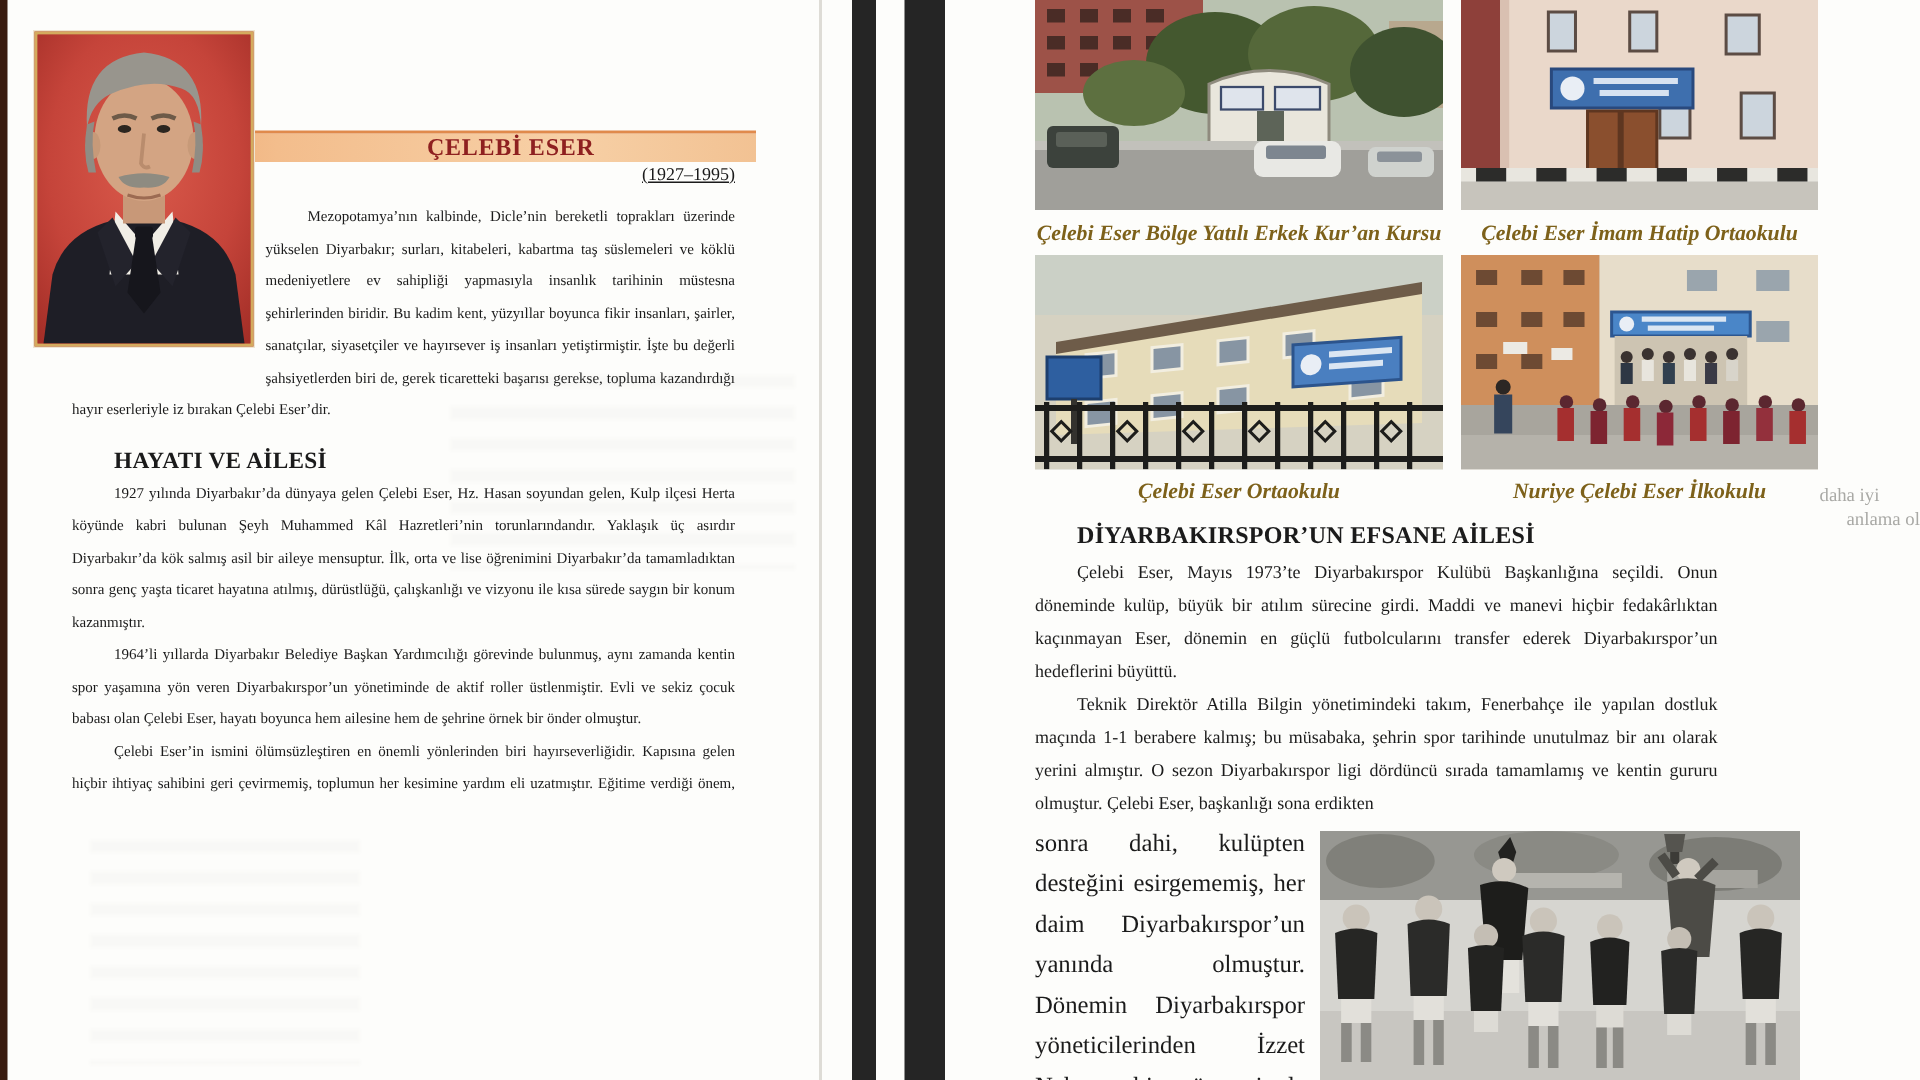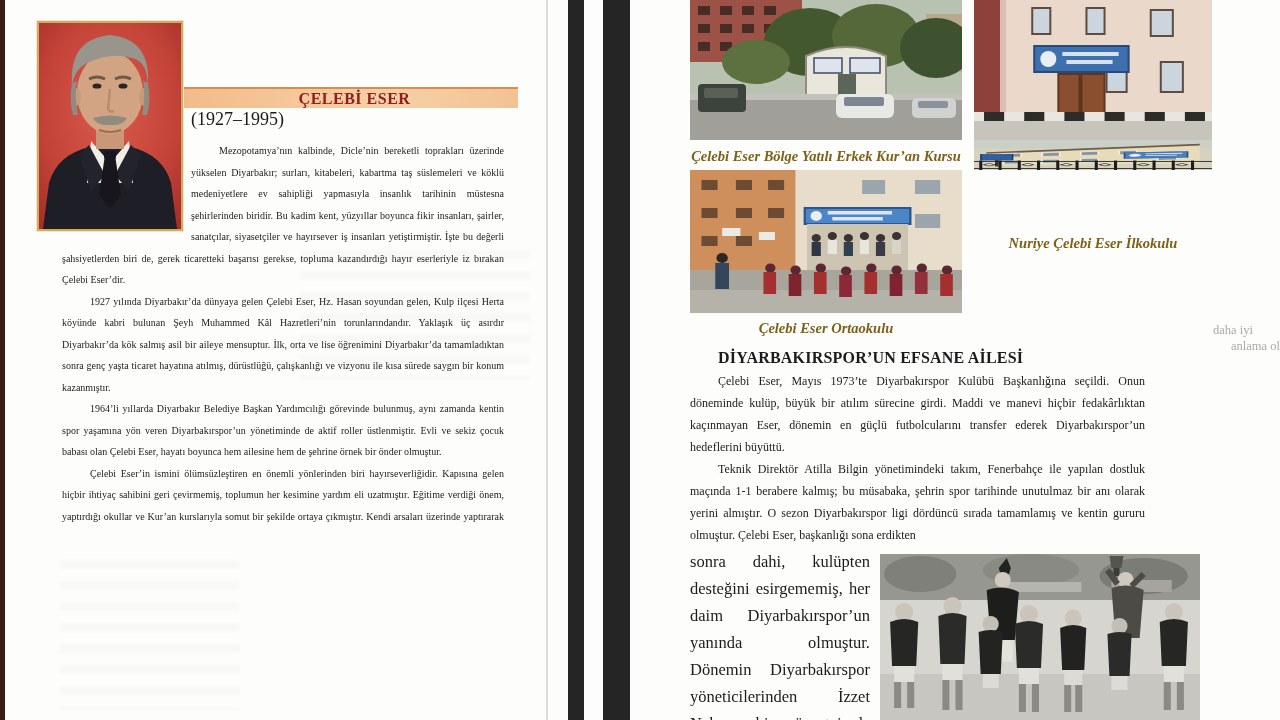--- a/index.html
+++ b/index.html
@@ -13,37 +13,37 @@
   .canvas{position:absolute;inset:0;background:#fdfdfb;}
 
   
   .edge-left{position:absolute;left:0;top:0;width:5px;height:720px;background:#3a1c10;}
   .page-edge-line{position:absolute;left:546px;top:0;width:2px;height:720px;background:#dedcd6;}
   .gutter-a{position:absolute;left:568px;top:0;width:16px;height:720px;background:#252525;}
   .gutter-b{position:absolute;left:603px;top:0;width:27px;height:720px;background:#252525;}
 
   
   .page-left{
-    position:absolute;left:19px;top:0;width:563px;height:532px;
+    position:absolute;left:5px;top:0;width:563px;height:532px;
     padding:0 78px 0 43px;box-sizing:border-box;background:#fdfdfb;overflow:hidden;
   }
   .portrait{
     float:left;width:142px;height:206px;margin:21px 8px 12px -25px;
     border:2px solid #d4ab5e;box-shadow:0 0 0 1px #efe6d2;background:#b23a30;
   }
   .portrait svg{display:block;width:100%;height:100%;}
   .banner{
     margin-top:87px;margin-right:-14px;height:19px;
     background:linear-gradient(90deg,#eb9e62 0%,#f3bd8c 30%,#f7d0a6 70%,#f3c família 100%);
     background:linear-gradient(90deg,#eb9e62 0%,#f3bd8c 30%,#f7d0a6 72%,#f2c293 100%);
     border-top:2px solid #e08a4c;
     text-align:center;line-height:19px;
     font-weight:bold;font-size:16px;color:#8e2020;letter-spacing:.5px;
   }
-  .years{text-align:left;font-size:18px;margin-top:1px;}
+  .years{text-align:right;font-size:12px;margin-top:1px;text-decoration:underline;}
   .para{
     margin:0;text-align:justify;font-size:10px;line-height:21.5px;
     text-indent:28px;
   }
   .para.intro{margin-top:10px;}
   .sec{
     margin:14px 0 2px 0;padding-left:28px;
     font-size:15.5px;font-weight:bold;letter-spacing:.2px;
   }
 
@@ -140,20 +140,21 @@
       </svg>
     </div>
 
     <div class="banner">
       <span>ÇELEBİ ESER</span>
     </div>
     <div class="years">(1927–1995)</div>
 
     <p class="para intro">Mezopotamya’nın kalbinde, Dicle’nin bereketli toprakları üzerinde yükselen Diyarbakır; surları, kitabeleri, kabartma taş süslemeleri ve köklü medeniyetlere ev sahipliği yapmasıyla insanlık tarihinin müstesna şehirlerinden biridir. Bu kadim kent, yüzyıllar boyunca fikir insanları, şairler, sanatçılar, siyasetçiler ve hayırsever iş insanları yetiştirmiştir. İşte bu değerli şahsiyetlerden biri de, gerek ticaretteki başarısı gerekse, topluma kazandırdığı hayır eserleriyle iz bırakan Çelebi Eser’dir.</p>
 
+    <h3 class="sec">HAYATI VE AİLESİ</h3>
     <p class="para">1927 yılında Diyarbakır’da dünyaya gelen Çelebi Eser, Hz. Hasan soyundan gelen, Kulp ilçesi Herta köyünde kabri bulunan Şeyh Muhammed Kâl Hazretleri’nin torunlarındandır. Yaklaşık üç asırdır Diyarbakır’da kök salmış asil bir aileye mensuptur. İlk, orta ve lise öğrenimini Diyarbakır’da tamamladıktan sonra genç yaşta ticaret hayatına atılmış, dürüstlüğü, çalışkanlığı ve vizyonu ile kısa sürede saygın bir konum kazanmıştır.</p>
     <p class="para">1964’li yıllarda Diyarbakır Belediye Başkan Yardımcılığı görevinde bulunmuş, aynı zamanda kentin spor yaşamına yön veren Diyarbakırspor’un yönetiminde de aktif roller üstlenmiştir. Evli ve sekiz çocuk babası olan Çelebi Eser, hayatı boyunca hem ailesine hem de şehrine örnek bir önder olmuştur.</p>
 
     <p class="para">Çelebi Eser’in ismini ölümsüzleştiren en önemli yönlerinden biri hayırseverliğidir. Kapısına gelen hiçbir ihtiyaç sahibini geri çevirmemiş, toplumun her kesimine yardım eli uzatmıştır. Eğitime verdiği önem, yaptırdığı okullar ve Kur’an kurslarıyla somut bir şekilde ortaya çıkmıştır. Kendi arsaları üzerinde yaptırarak bağışladığı eserler arasında:</p>
 
   </div>
 
   <div class="edge-left"></div>
   <div class="page-edge-line"></div>
   <div class="gutter-a"></div>
@@ -234,20 +235,21 @@
               <rect x="50" y="112" width="20" height="9" fill="#2c2c2a"></rect>
             <rect x="90" y="112" width="20" height="9" fill="#2c2c2a"></rect>
               <rect x="130" y="112" width="20" height="9" fill="#2c2c2a"></rect>
             <rect x="170" y="112" width="20" height="9" fill="#2c2c2a"></rect>
               <rect x="210" y="112" width="20" height="9" fill="#2c2c2a"></rect>
           </g>
         </svg>
       </div>
 
       <div class="cap">Çelebi Eser Bölge Yatılı Erkek Kur’an Kursu</div>
+      <div class="cap">Çelebi Eser İmam Hatip Ortaokulu</div>
 
       <div class="photo">
         <svg viewBox="0 0 272 143" preserveAspectRatio="none">
           <rect width="272" height="143" fill="#d6d2c2"></rect>
           <rect x="0" y="0" width="272" height="40" fill="#cbd0c6"></rect>
 
           <path d="M14,64 L258,24 L258,112 L14,120 Z" fill="#e6dcba"></path>
           <path d="M14,58 L258,18 L258,26 L14,66 Z" fill="#6e5c49"></path>
           <g fill="#8795a3" stroke="#f2eee0" stroke-width="2">
             <rect x="34" y="70" width="20" height="16" transform="skewY(-6)"></rect>
@@ -362,22 +364,22 @@
             <circle cx="180" cy="100" r="4.5" fill="#5b2730"></circle>
               <rect x="174" y="104" width="11" height="22" fill="#7d2430"></rect>
             <circle cx="202" cy="98" r="4.5" fill="#5b2730"></circle>
               <rect x="196" y="102" width="11" height="22" fill="#93303c"></rect>
             <circle cx="224" cy="100" r="4.5" fill="#5b2730"></circle>
               <rect x="218" y="104" width="11" height="22" fill="#a52f2f"></rect>
           </g>
         </svg>
       </div>
 
+      <div class="cap">Çelebi Eser Ortaokulu</div>
       <div class="cap">Nuriye Çelebi Eser İlkokulu</div>
-      <div class="cap">Çelebi Eser Ortaokulu</div>
     </div>
 
     <div class="rp-col">
       <h3 class="sec rp">DİYARBAKIRSPOR’UN EFSANE AİLESİ</h3>
       <p class="para rp">Çelebi Eser, Mayıs 1973’te Diyarbakırspor Kulübü Başkanlığına seçildi. Onun döneminde kulüp, büyük bir atılım sürecine girdi. Maddi ve manevi hiçbir fedakârlıktan kaçınmayan Eser, dönemin en güçlü futbolcularını transfer ederek Diyarbakırspor’un hedeflerini büyüttü.</p>
       <p class="para rp">Teknik Direktör Atilla Bilgin yönetimindeki takım, Fenerbahçe ile yapılan dostluk maçında 1-1 berabere kalmış; bu müsabaka, şehrin spor tarihinde unutulmaz bir anı olarak yerini almıştır. O sezon Diyarbakırspor ligi dördüncü sırada tamamlamış ve kentin gururu olmuştur. Çelebi Eser, başkanlığı sona erdikten</p>
 
       <div class="wrapblk">
         <div class="bw-photo">
           <svg viewBox="0 0 318 168" preserveAspectRatio="none">

